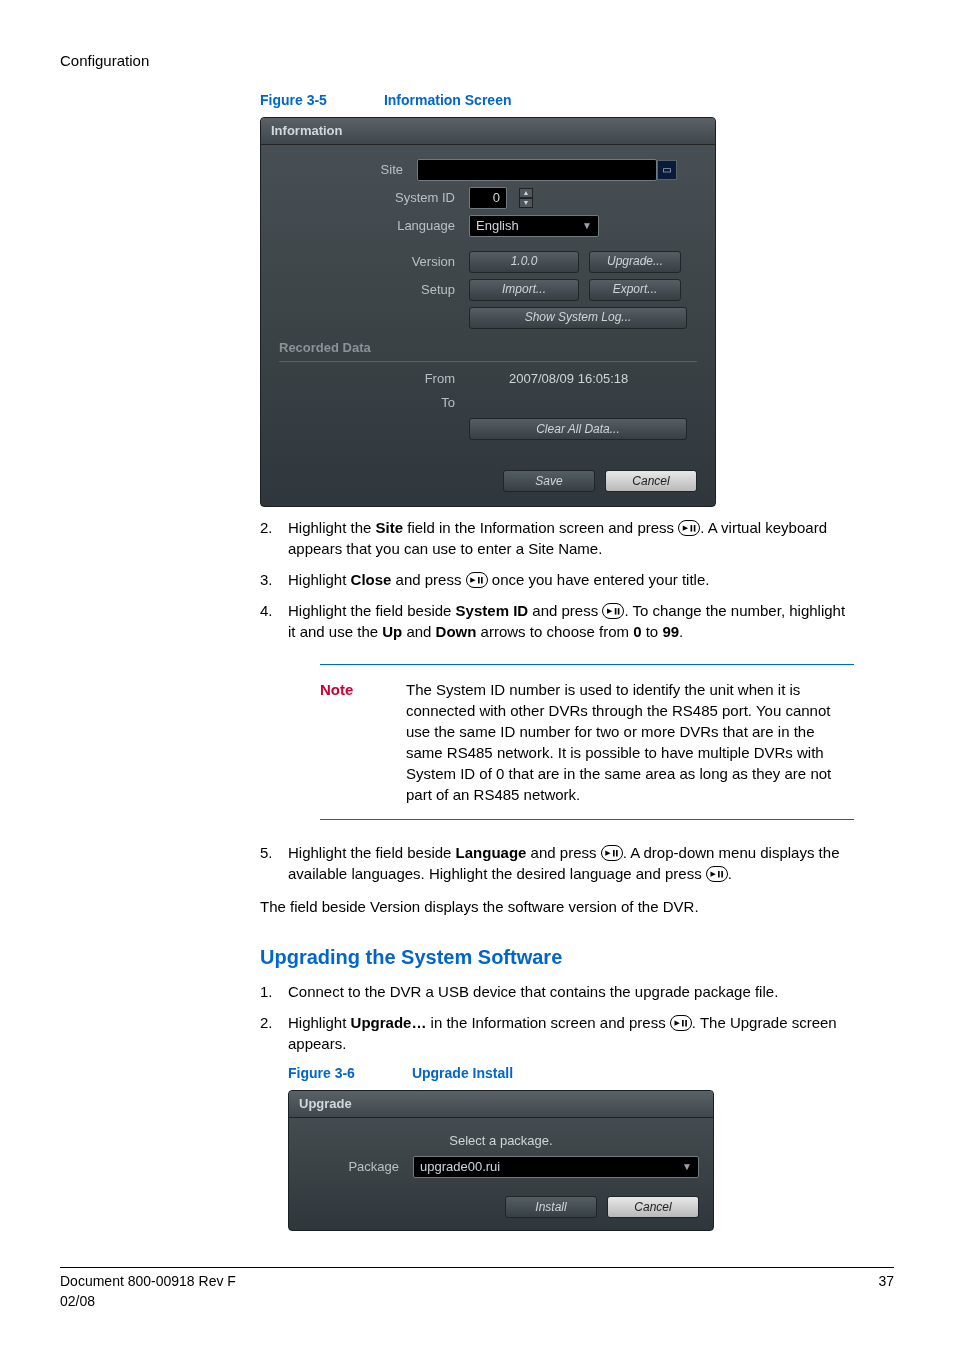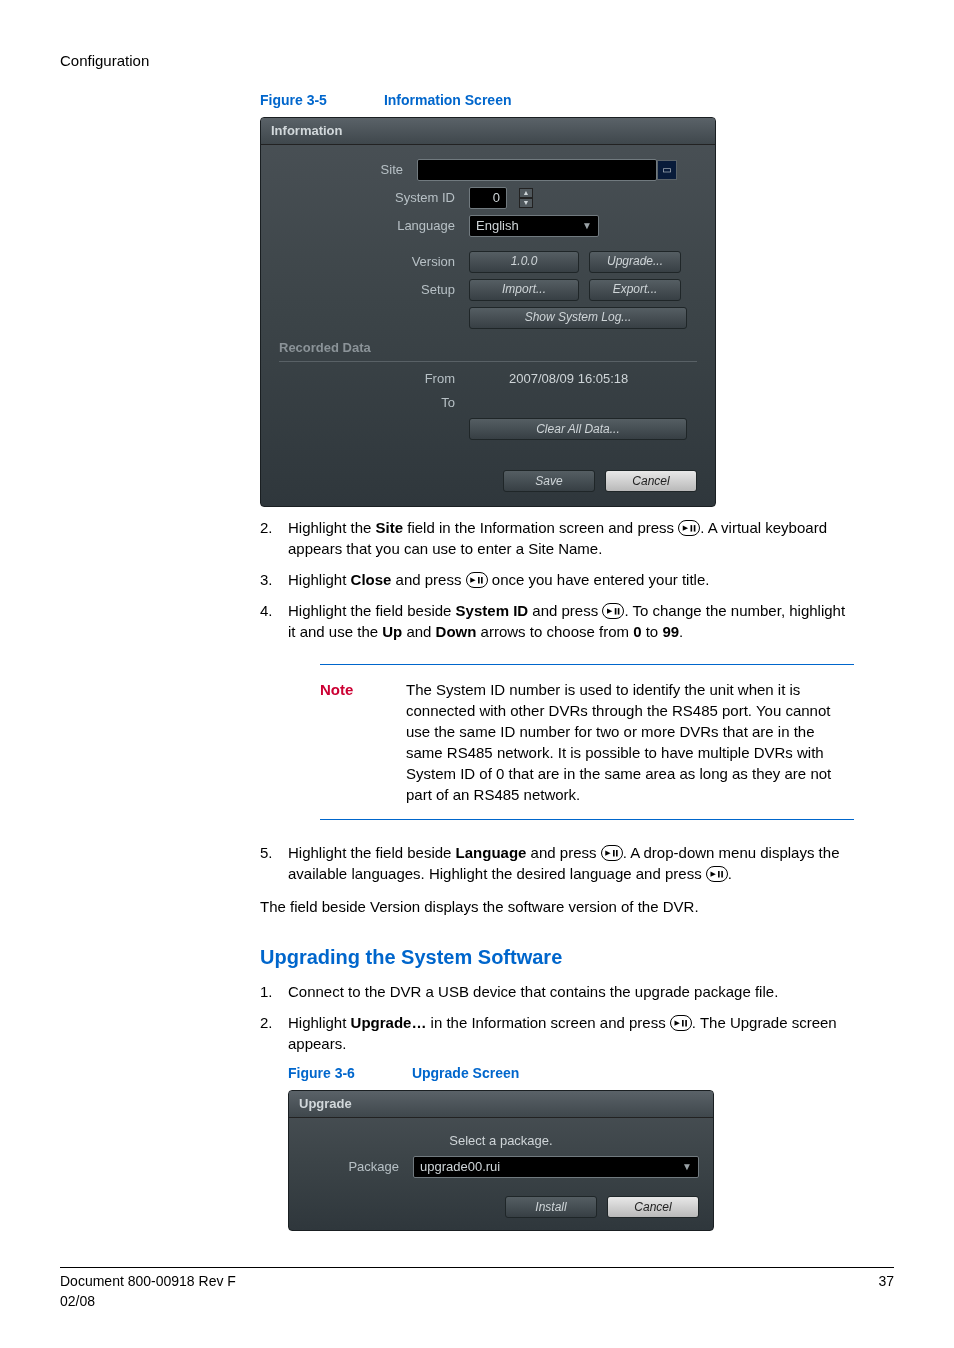--- a/index.html
+++ b/index.html
@@ -284,21 +284,21 @@
       <span class="num">2.</span>
       <span class="txt">
         <span>Highlight </span><span class="bold">Upgrade…</span><span> in the Information screen and press </span><span class="play-icon"></span><span>. The Upgrade screen appears.</span>
       </span>
     </li>
   </ol>
 
   <div style="margin-left:28px; margin-top:6px;">
     <div class="figure-caption">
       <span class="fig-num">Figure 3-6</span>
-      <span>Upgrade Screen</span>
+      <span>Upgrade Install</span>
     </div>
 
     <div class="panel panel-upgrade">
       <div class="panel-titlebar">Upgrade</div>
       <div class="panel-body" style="padding:14px 14px 6px;">
         <div style="text-align:center; color:#cfd5d8; margin-bottom:6px;">Select a package.</div>
         <div class="row">
           <div class="lab" style="width:110px">Package</div>
           <div class="ctrl-area">
             <div class="field" style="flex:1; min-width:0;">

